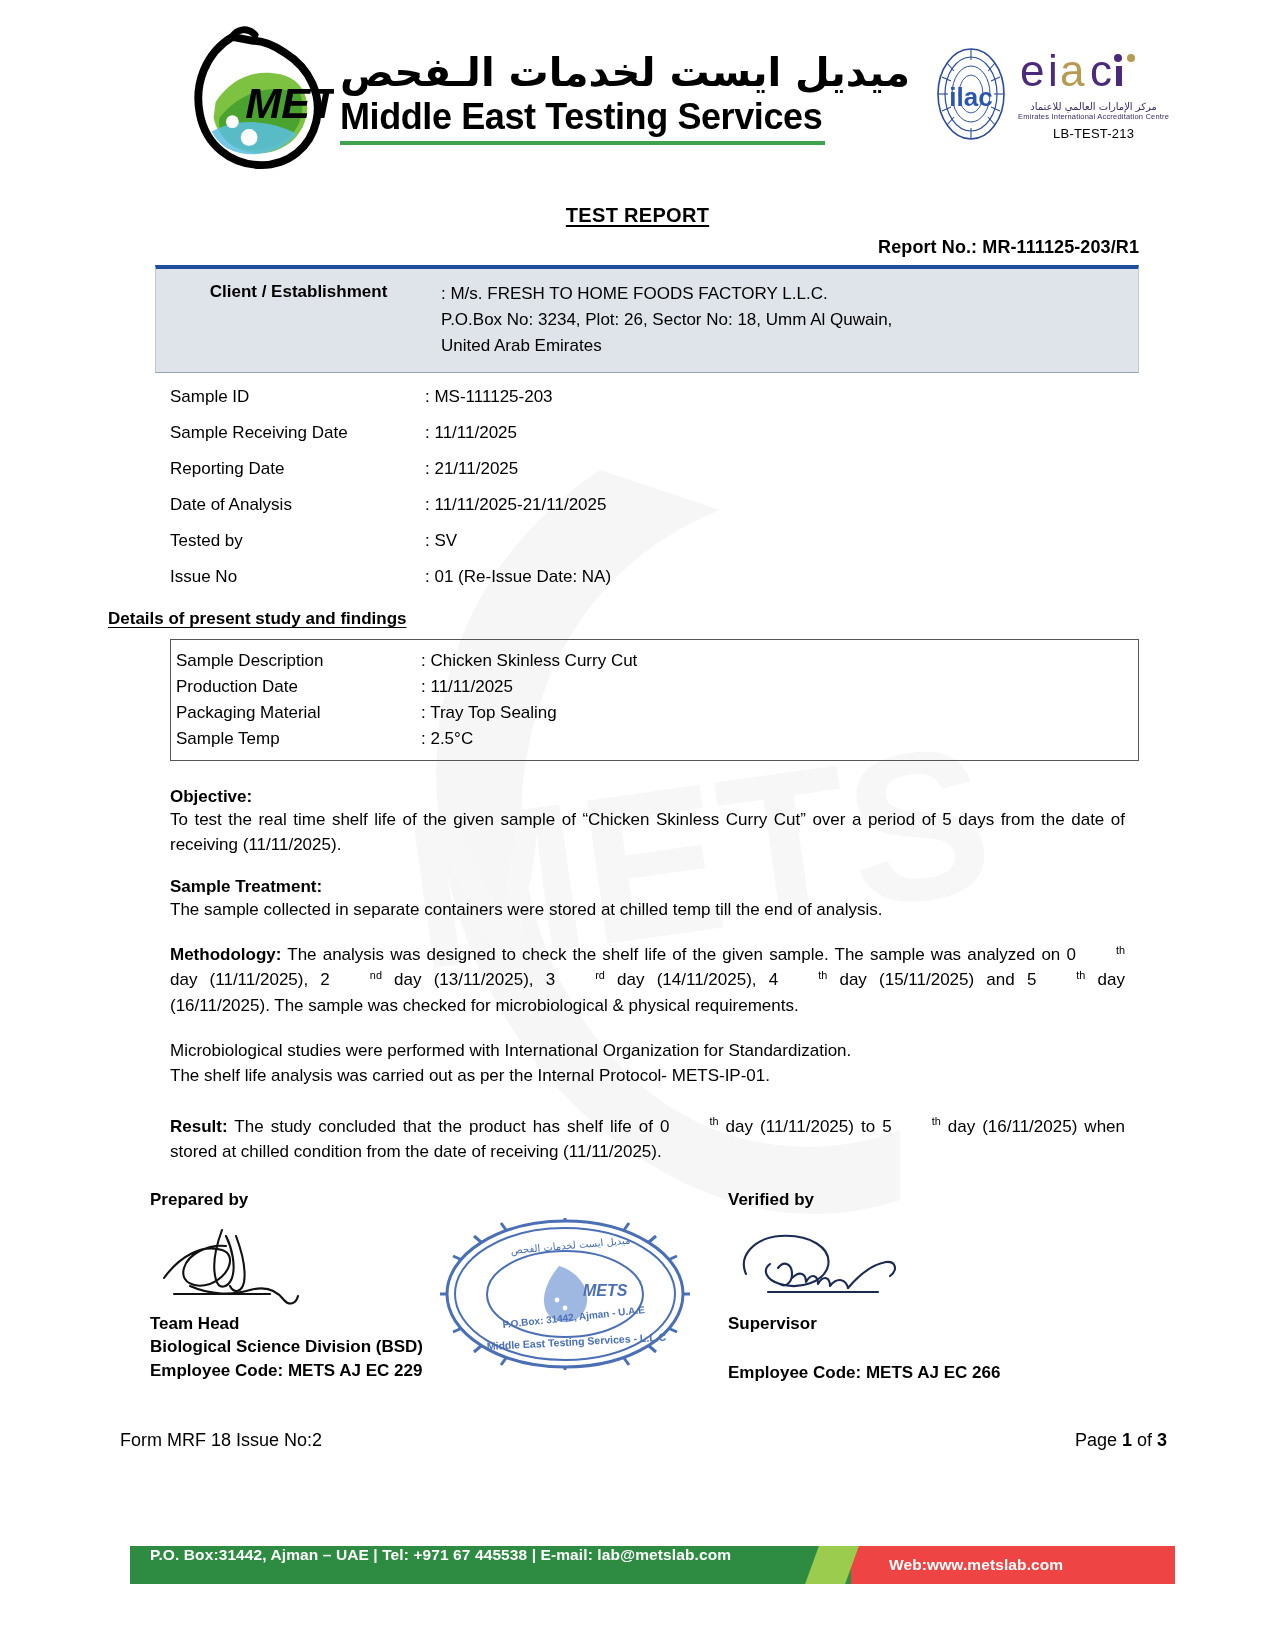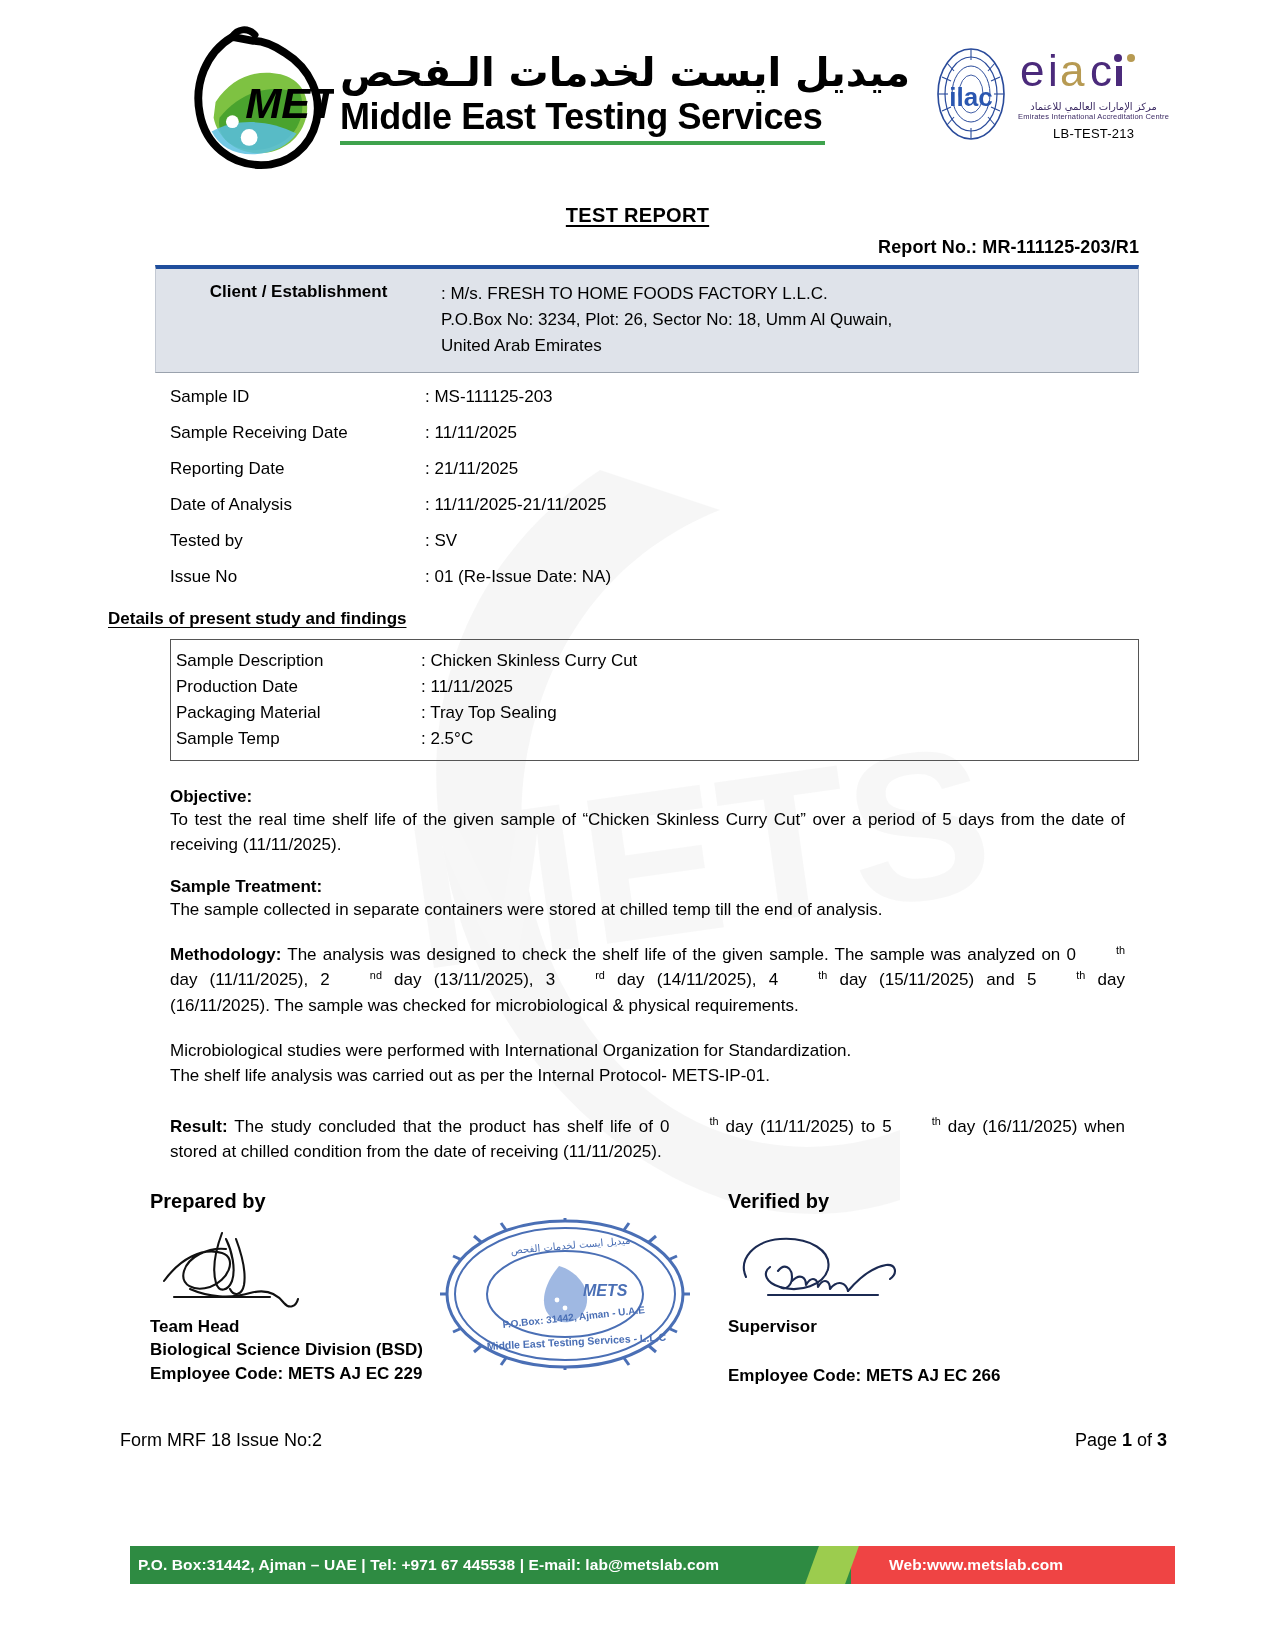--- a/index.html
+++ b/index.html
@@ -167,21 +167,21 @@
   p.para { margin: 0; line-height: 1.48; text-align: justify; }
   .gap-lg { height: 26px; }
   .gap-md { height: 20px; }
   sup { font-size: 0.64em; vertical-align: super; line-height: 0; margin-left: 40px; }
 
   
   .sig-area { position: relative; margin: 0 0 0 150px; height: 215px; }
   .sig-col { position: absolute; top: 0; }
   .sig-col.left { left: 0; }
   .sig-col.right { left: 578px; }
-  .sig-title { font-size: 20px; font-weight: bold; }
+  .sig-title { font-size: 17px; font-weight: bold; }
   .sig-img { height: 92px; margin-top: 6px; }
   .sig-names { font-size: 17px; font-weight: bold; line-height: 1.36; }
   .stamp {
     position: absolute;
     left: 290px; top: 28px;
     width: 250px; height: 152px;
   }
 
   
   .form-line {
@@ -197,22 +197,21 @@
     left: 130px; right: 100px;
     top: 1546px;
     height: 38px;
     display: flex;
     overflow: hidden;
   }
   .fb-left {
     flex: 0 0 69%;
     background: #2e8b42;
     display: flex;
-    align-items: center;
-    padding-left: 8px;
+    padding-left: 20px;
     position: relative;
   }
   .fb-slash {
     position: absolute;
     right: -1px; top: 0;
     width: 40px; height: 100%;
     background: #9ccc4e;
     transform: skewX(-20deg);
   }
   .fb-right {

